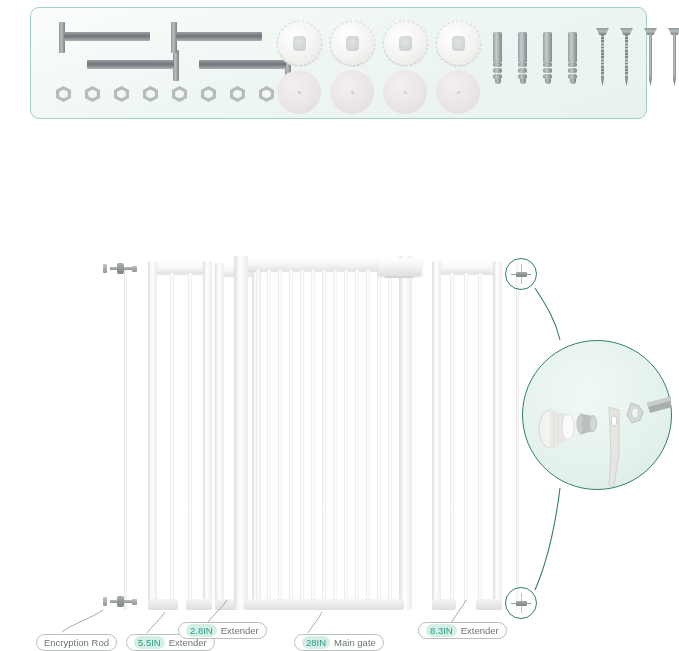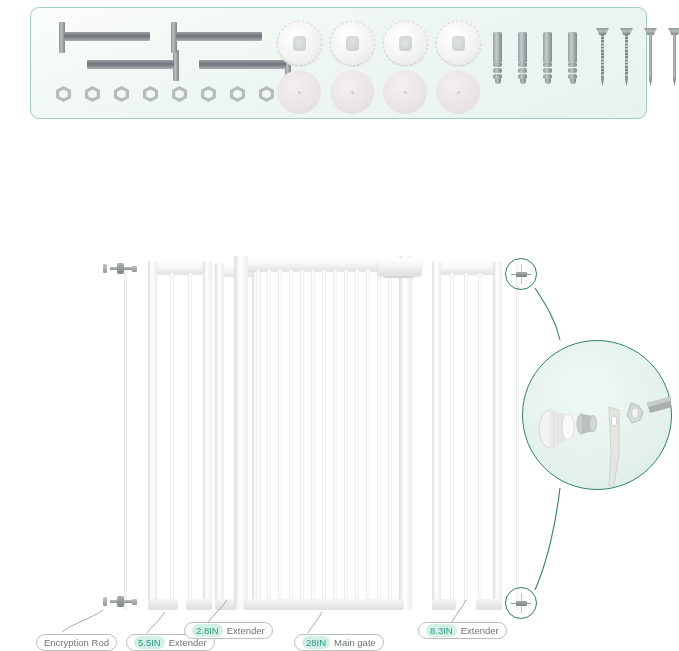--- a/index.html
+++ b/index.html
@@ -401,21 +401,21 @@
   </g>
 </svg>
 
 <div class="lbl" style="left:36px;top:634px;">
   <span class="txt">Encryption Rod</span>
 </div>
 <div class="lbl" style="left:126px;top:634px;">
   <span class="meas">5.5IN</span>
   <span class="txt">Extender</span>
 </div>
-<div class="lbl" style="left:184px;top:622px;">
+<div class="lbl" style="left:178px;top:622px;">
   <span class="meas">2.8IN</span>
   <span class="txt">Extender</span>
 </div>
 <div class="lbl" style="left:294px;top:634px;">
   <span class="meas">28IN</span>
   <span class="txt">Main gate</span>
 </div>
 <div class="lbl" style="left:418px;top:622px;">
   <span class="meas">8.3IN</span>
   <span class="txt">Extender</span>

